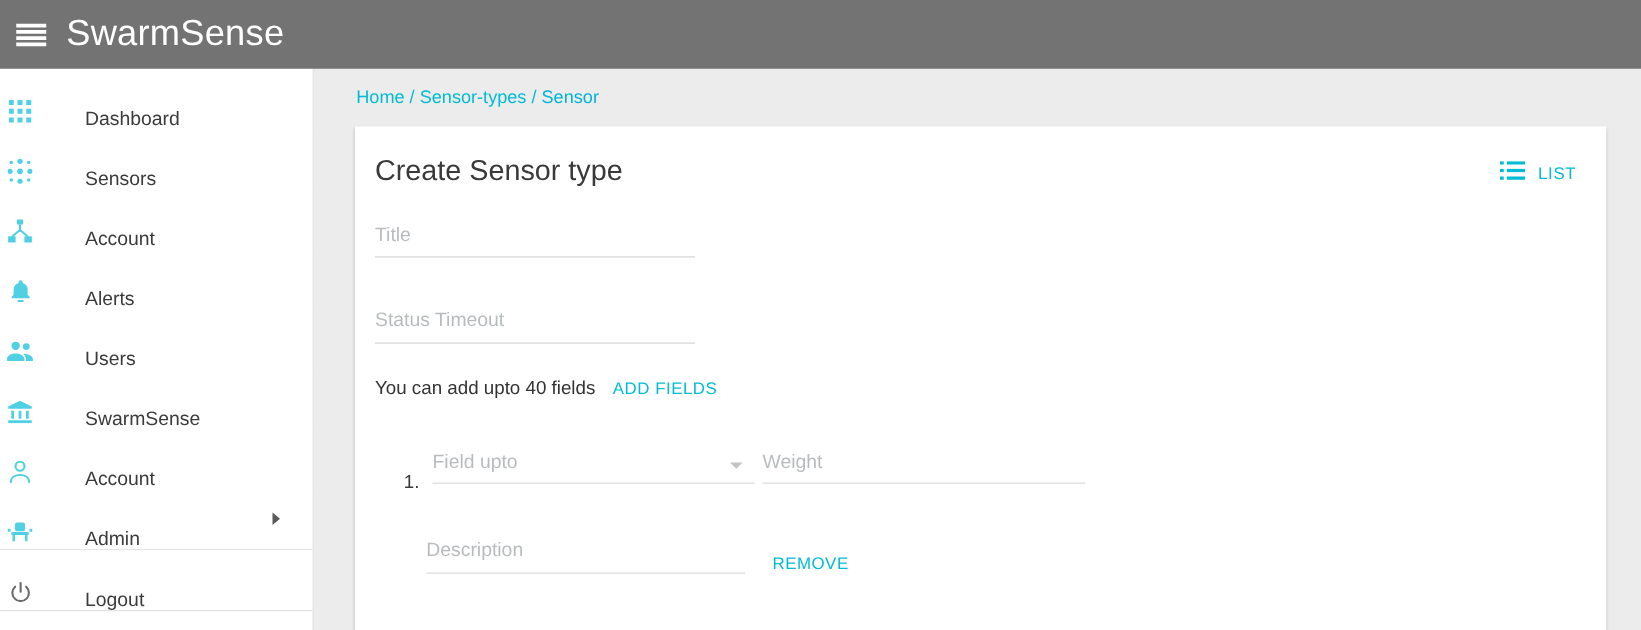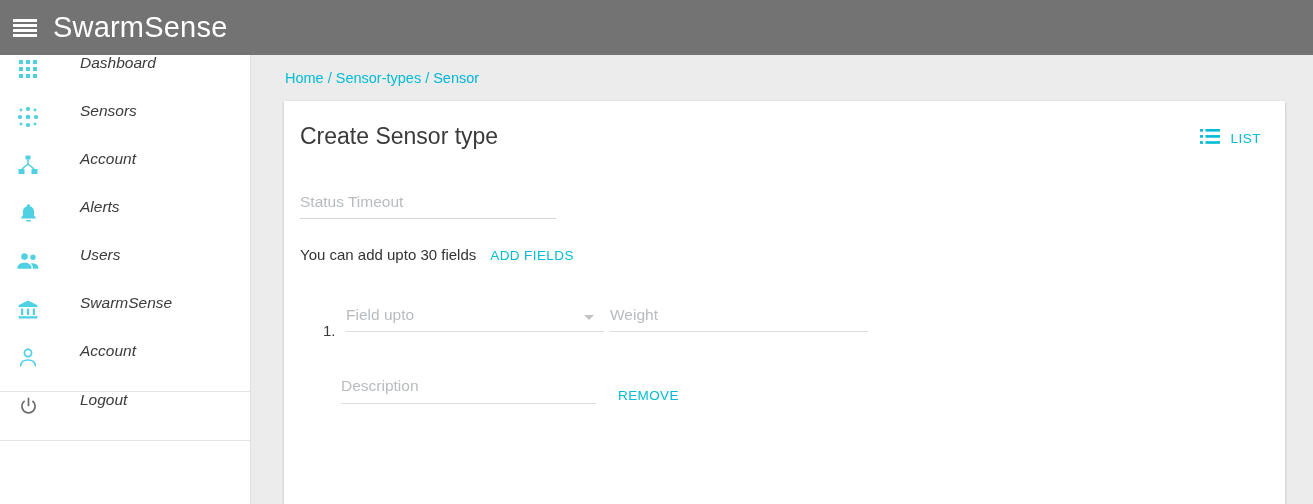--- a/index.html
+++ b/index.html
@@ -39,26 +39,24 @@
   .sidebar {
     position: absolute; top: 55px; left: 0;
     width: 251px; height: 449px;
     background: #ffffff;
     border-right: 1px solid #e0e0e0;
     overflow: hidden;
     z-index: 20;
   }
   .nav-item {
     height: 48px;
-    display: flex; align-items: flex-start;
-    padding-left: 12px;
+    display: flex; align-items: flex-end;
     position: relative;
     cursor: pointer;
     background: #ffffff;
-    font-style: italic;
   }
   .nav-icon {
     width: 32px; height: 28px;
     display: flex; align-items: center; justify-content: center;
     flex: 0 0 32px;
   }
   .nav-label {
     margin-left: 36px;
     font-size: 15.5px;
     color: #3b3b3b;
@@ -314,20 +312,36 @@
       <svg width="18" height="19" viewBox="0 0 18 19">
         <g fill="none" stroke="#4fd0e3" stroke-width="1.7">
           <circle cx="9" cy="5" r="3.6"></circle>
           <path d="M1.7 17.6c0-3.6 3.3-5.6 7.3-5.6s7.3 2 7.3 5.6" stroke-linecap="round"></path>
         </g>
       </svg>
     </span>
     <span class="nav-label">Account</span>
   </div>
 
+  <div class="nav-item">
+    <span class="nav-icon">
+      <svg width="20" height="19" viewBox="0 0 20 19">
+        <g fill="#4fd0e3">
+          <rect x="6" y="2" width="8" height="7" rx="1.6"></rect>
+          <rect x="3" y="9.6" width="14" height="2.4" rx="0.6"></rect>
+          <rect x="0" y="7" width="2.4" height="2.4"></rect>
+          <rect x="17.6" y="7" width="2.4" height="2.4"></rect>
+          <rect x="4" y="12" width="2" height="5"></rect>
+          <rect x="14" y="12" width="2" height="5"></rect>
+        </g>
+      </svg>
+    </span>
+    <span class="nav-label">Admin</span>
+    <span class="nav-chevron"></span>
+  </div>
 
   <div class="nav-divider"></div>
 
   <div class="nav-item">
     <span class="nav-icon">
       <svg width="19" height="19" viewBox="0 0 19 19">
         <g fill="none" stroke="#6b6b6b" stroke-width="1.7" stroke-linecap="round">
           <path d="M5.1 4.4a6.6 6.6 0 1 0 8.8 0"></path>
           <path d="M9.5 1.4 L9.5 8.4"></path>
         </g>
@@ -362,28 +376,32 @@
                 <rect x="5.5" y="12.2" width="14.5" height="2.6"></rect>
             </g>
           </svg>
         </span>
         <span>LIST</span>
       </div>
     </div>
 
     <div class="form-area">
 
+      <div class="mdl-field">
+        <span class="ph">Title</span>
+        <div class="bar"></div>
+      </div>
 
       <div class="mdl-field" style="margin-top:43px;">
         <span class="ph">Status Timeout</span>
         <div class="bar"></div>
       </div>
 
       <div class="fields-note">
-        <span>You can add upto 30 fields</span>
+        <span>You can add upto 40 fields</span>
         <span class="add-fields">ADD FIELDS</span>
       </div>
 
       <div class="field-list">
 
         <div class="field-row">
           <span class="row-num">1.</span>
 
           <div class="row-line1">
 

